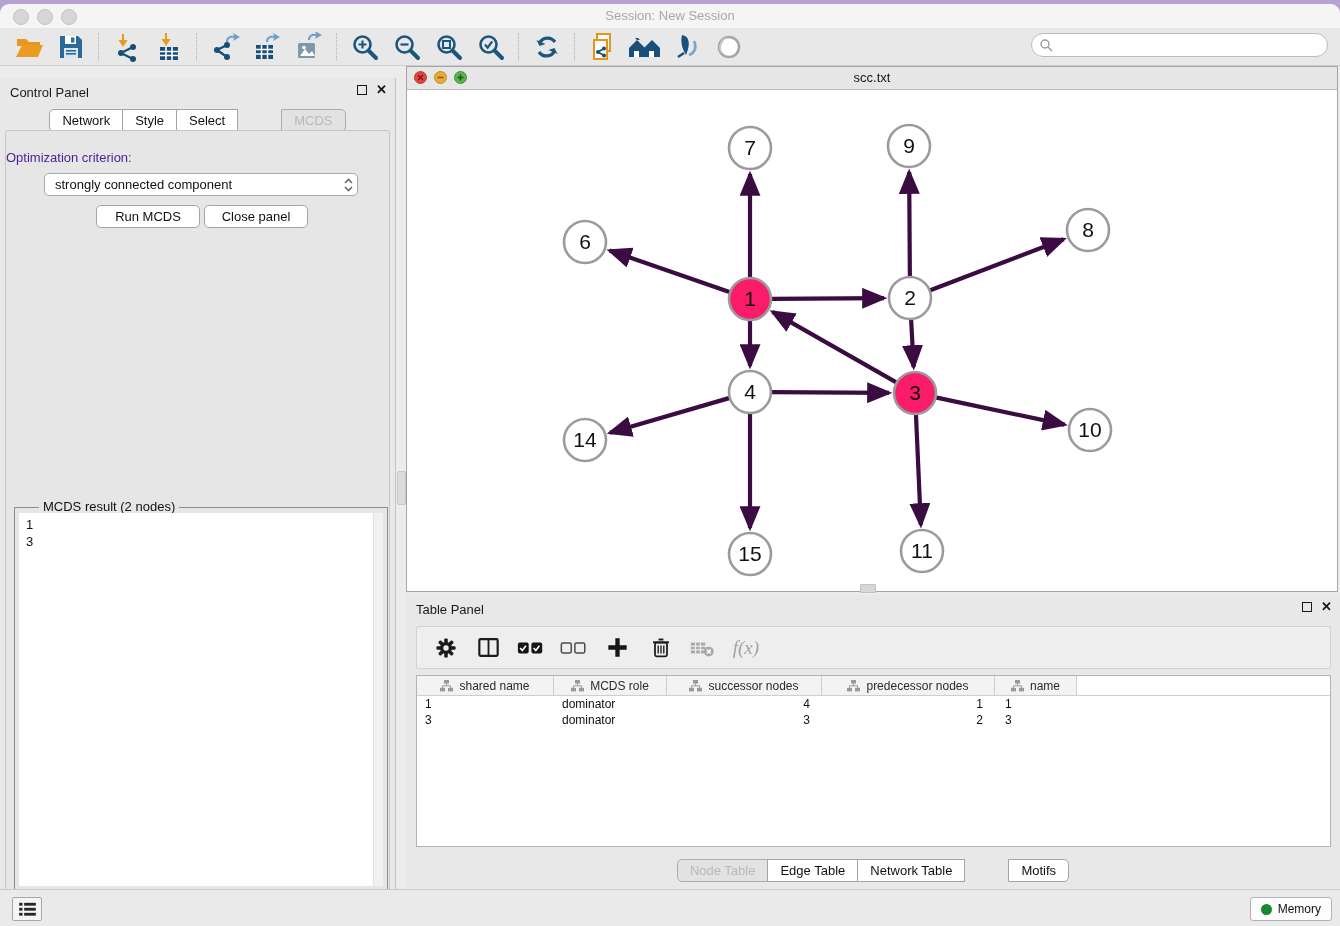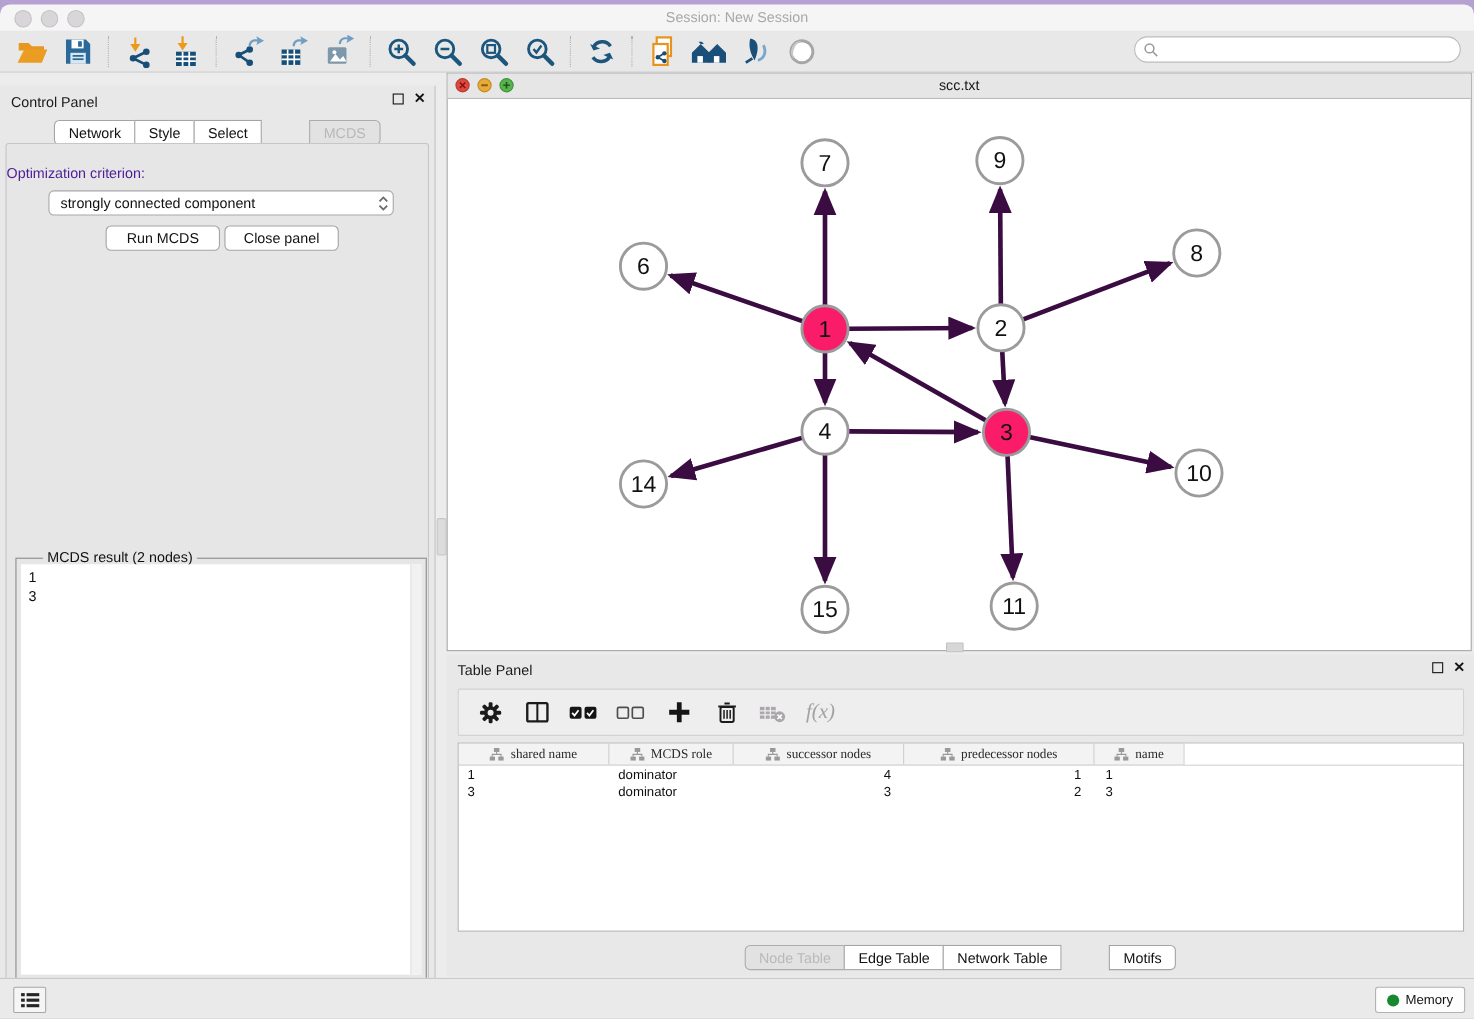--- a/index.html
+++ b/index.html
@@ -72,21 +72,21 @@
   .net-canvas{position:relative;width:930px;height:502px;}
   
   .table-panel{position:absolute;left:406px;top:595px;width:934px;height:293px;background:#e9e8e9;}
   .tp-toolbar{position:absolute;left:10px;right:9px;top:31px;height:43px;background:#efeeef;
               border:1px solid #d3d1d3;border-radius:2px;display:flex;align-items:center;gap:15px;
               padding-left:13px;box-sizing:border-box;}
   .tp-btn{display:flex;align-items:center;justify-content:flex-end;width:28px;height:30px;}
   .fx{font-family:"Liberation Serif",serif;font-style:italic;font-size:19px;color:#a3a1a3;}
   .table-wrap{position:absolute;left:10px;right:9px;top:80px;height:170px;background:#fff;
               border:1px solid #b4b2b4;overflow:hidden;}
-  .thead{display:flex;height:19px;background:#f4f3f4;border-bottom:1px solid #cfcdcf;font-family:Liberation Serif, serif;}
+  .thead{display:flex;height:19px;background:#f4f3f4;border-bottom:1px solid #cfcdcf;}
   .th{display:flex;align-items:center;justify-content:center;gap:6px;font-size:12px;color:#2a2a2a;
       border-right:1px solid #cfcdcf;box-sizing:border-box;overflow:hidden;}
   .th svg{flex:0 0 auto;}
   .th:nth-child(1){width:137px;}
   .th:nth-child(2){width:113px;}
   .th:nth-child(3){width:155px;}
   .th:nth-child(4){width:173px;}
   .th:nth-child(5){width:82px;}
   .th.filler{flex:1;background:#fff;border-right:none;}
   .tr{display:flex;height:16px;font-size:12px;color:#101010;}

